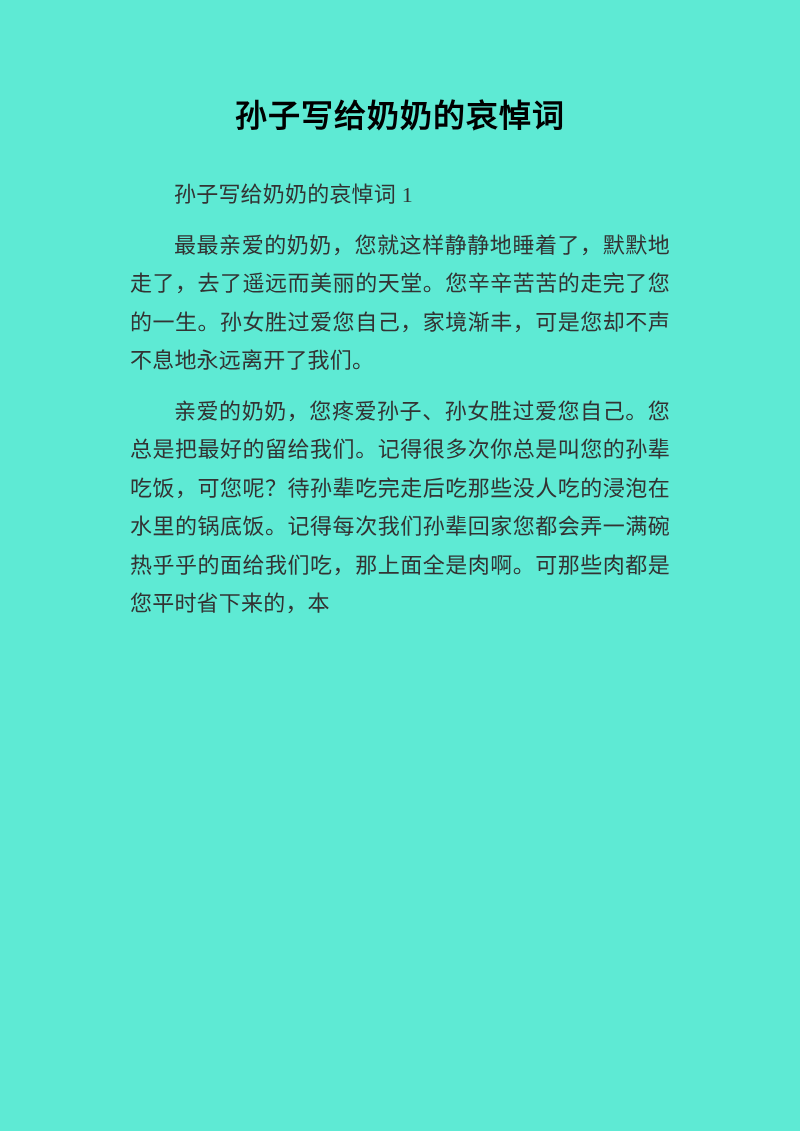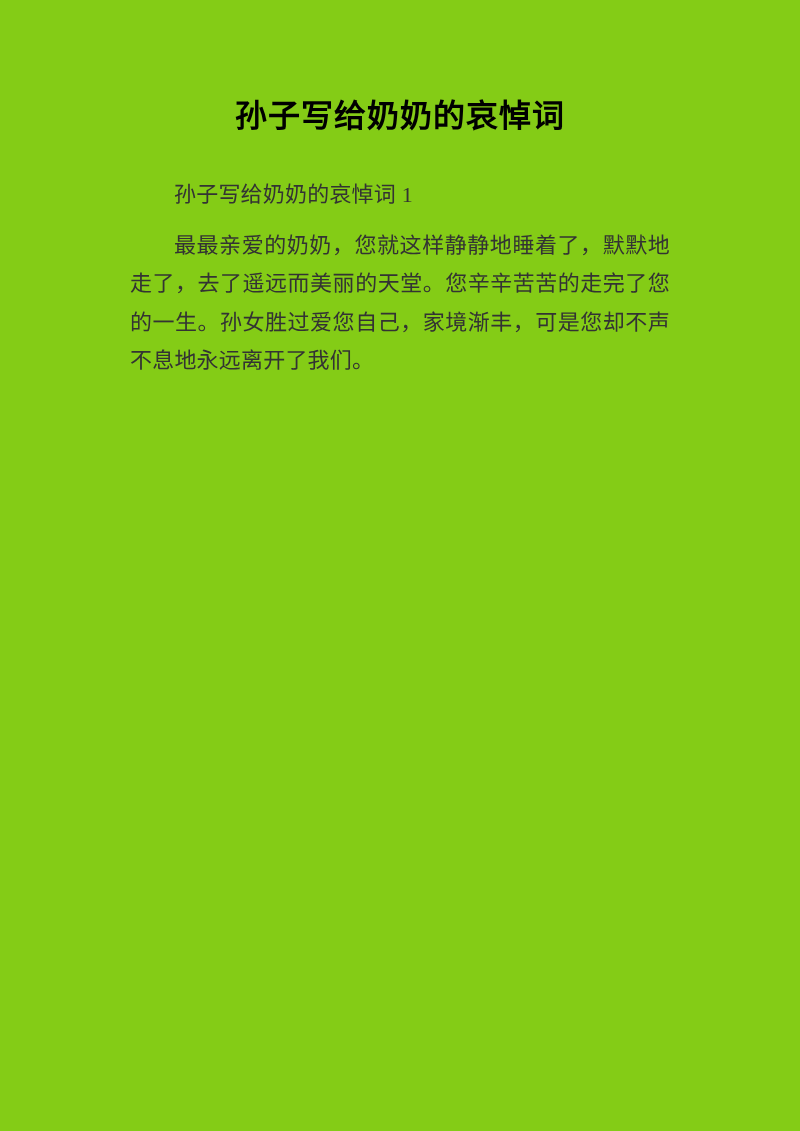--- a/index.html
+++ b/index.html
@@ -5,21 +5,21 @@
     html, body {
       margin: 0;
       padding: 0;
       background: #ffffff;
     }
     .page {
       position: relative;
       width: 800px;
       height: 1131px;
       margin: 0 auto;
-      background: #84cc16;
+      background: #5eead4;
       overflow: hidden;
       box-sizing: border-box;
       font-family: "Liberation Serif", "DejaVu Serif", serif;
     }
     .doc-title {
       margin: 0;
       padding-top: 96px;
       font-size: 32px;
       line-height: 1.25;
       font-weight: bold;
@@ -53,16 +53,17 @@
 
   <div class="doc-body">
 
     <p class="para">孙子写给奶奶的哀悼词 1</p>
 
 
 
     <p class="para">最最亲爱的奶奶，您就这样静静地睡着了，默默地走了，去了遥远而美丽的天堂。您辛辛苦苦的走完了您的一生。孙女胜过爱您自己，家境渐丰，可是您却不声不息地永远离开了我们。</p>
 
 
+    <p class="para">亲爱的奶奶，您疼爱孙子、孙女胜过爱您自己。您总是把最好的留给我们。记得很多次你总是叫您的孙辈吃饭，可您呢？待孙辈吃完走后吃那些没人吃的浸泡在水里的锅底饭。记得每次我们孙辈回家您都会弄一满碗热乎乎的面给我们吃，那上面全是肉啊。可那些肉都是您平时省下来的，本</p>
 
   </div>
 
 </div>
 
 </body></html>

